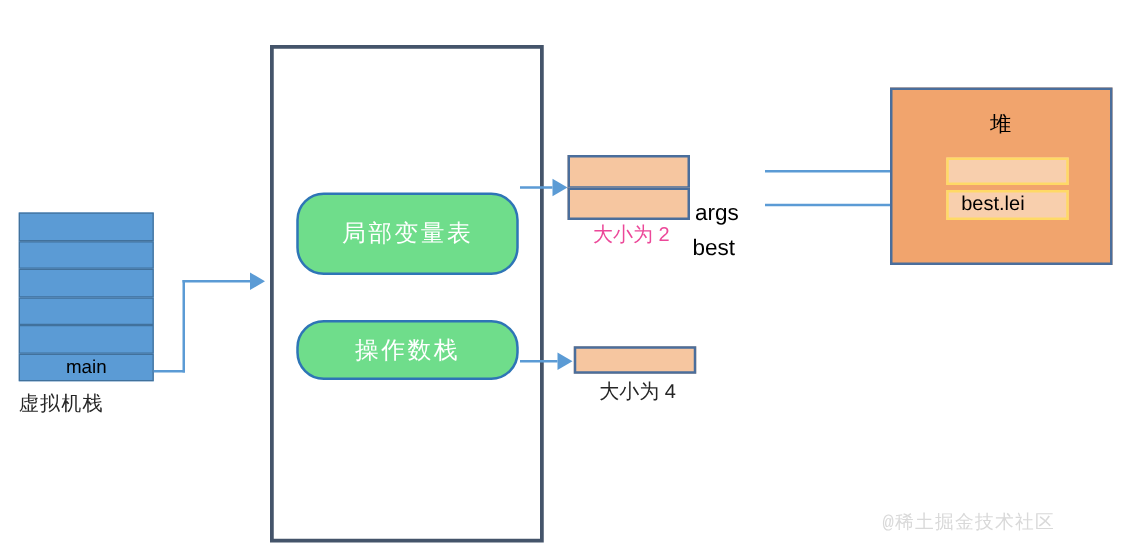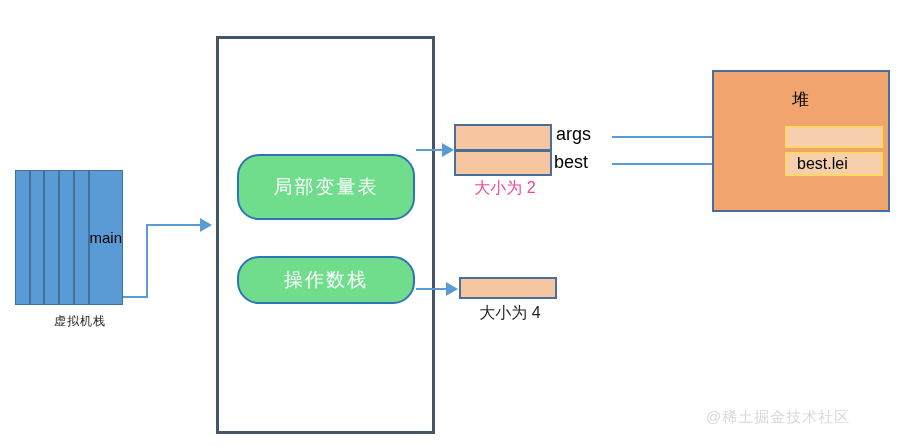--- a/index.html
+++ b/index.html
@@ -17,40 +17,40 @@
   }
   .abs { position: absolute; }
 
   
   #vm-stack {
     left: 15px;
     top: 170px;
     width: 108px;
     height: 135px;
     display: flex;
-    flex-direction: row;
+    flex-direction: column;
   }
   .stack-cell {
     flex: 1 1 0;
     background: #5b9bd5;
     border: 1px solid #41719c;
     box-sizing: border-box;
     display: flex;
     align-items: center;
     justify-content: center;
     color: #000000;
     font-size: 15px;
     line-height: 1;
   }
   #vm-stack-label {
     left: 15px;
     top: 313px;
     width: 130px;
-    text-align: center;
-    font-size: 12px;
+    text-align: left;
+    font-size: 16px;
     color: #262626;
     letter-spacing: 1px;
   }
 
   
   #frame-box {
     left: 216px;
     top: 36px;
     width: 219px;
     height: 398px;
@@ -130,20 +130,21 @@
     text-align: center;
     font-size: 16px;
     color: #262626;
   }
 
   
   .slot-name {
     font-size: 18px;
     color: #000000;
     white-space: nowrap;
+    margin-top: 36px;
   }
   #label-args { left: 556px; top: 124px; }
   #label-name { left: 554px; top: 152px; }
 
   
   #heap-box {
     left: 712px;
     top: 70px;
     width: 178px;
     height: 142px;
@@ -162,21 +163,20 @@
   }
   .heap-obj {
     background: #f8cfad;
     border: 2px solid #ffd966;
     box-sizing: border-box;
     display: flex;
     align-items: center;
     padding-left: 10px;
     font-size: 16px;
     color: #000000;
-    margin-left: 28px;
   }
   #heap-obj-0 { left: 757px; top: 126px; width: 98px; height: 22px; }
   #heap-obj-1 { left: 757px; top: 152px; width: 98px; height: 24px; }
 
   
   .line-h { background: #5b9bd5; height: 2px; }
   .line-v { background: #5b9bd5; width: 2px; }
 
   
   #conn-main-h1 { left: 123px; top: 296px; width: 25px; height: 2px; }
@@ -207,20 +207,21 @@
   #arrow-heap-1 { left: 731px; top: 157px; }
 
   
   #watermark {
     left: 706px;
     top: 408px;
     font-size: 15px;
     color: #d9d9d9;
     letter-spacing: 1px;
     white-space: nowrap;
+    font-family: Liberation Mono, monospace;
   }
 </style>
 </head>
 <body>
 
 <div id="canvas">
 
   <div class="abs" id="vm-stack">
     <div class="stack-cell"></div>
     <div class="stack-cell"></div>

